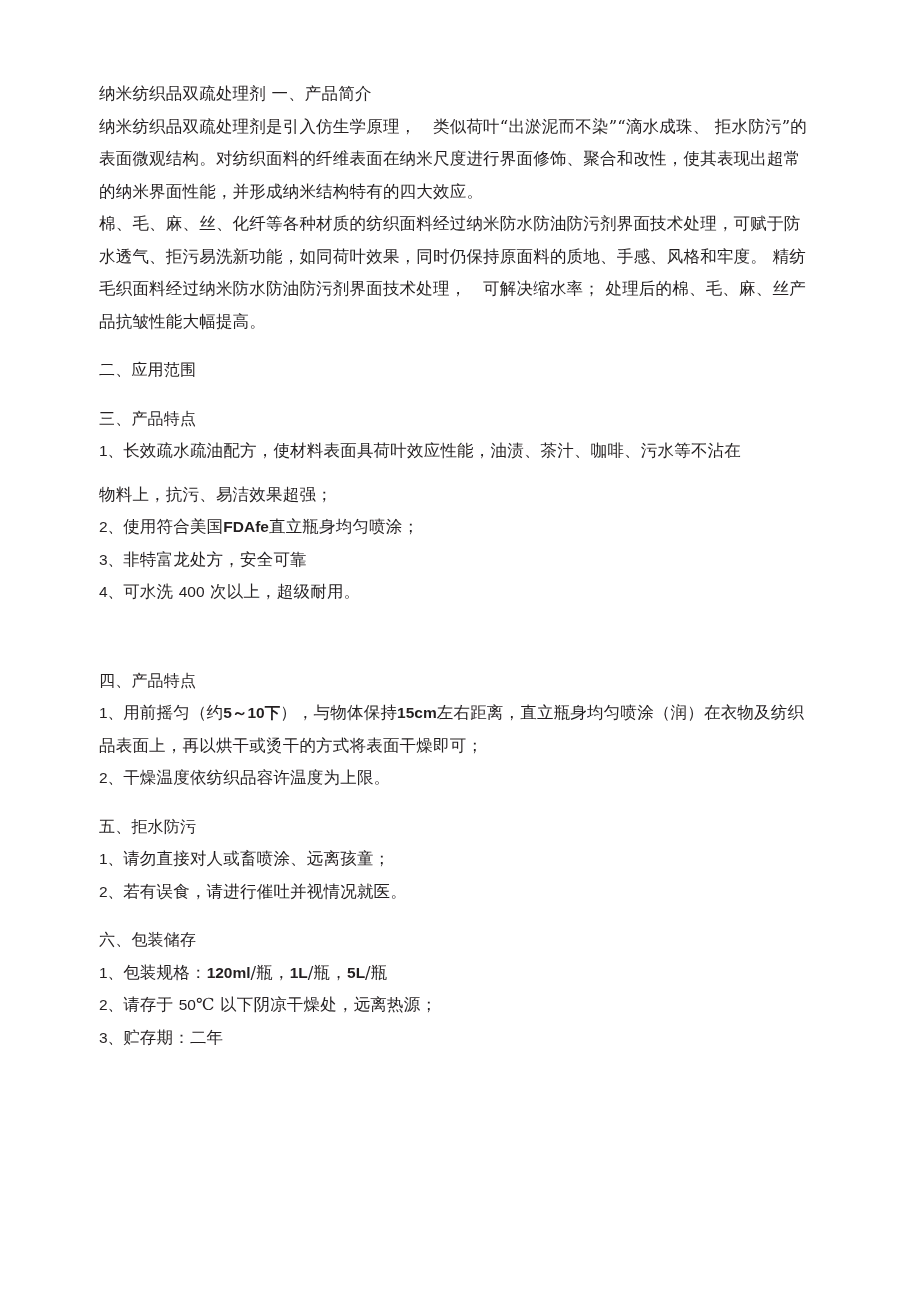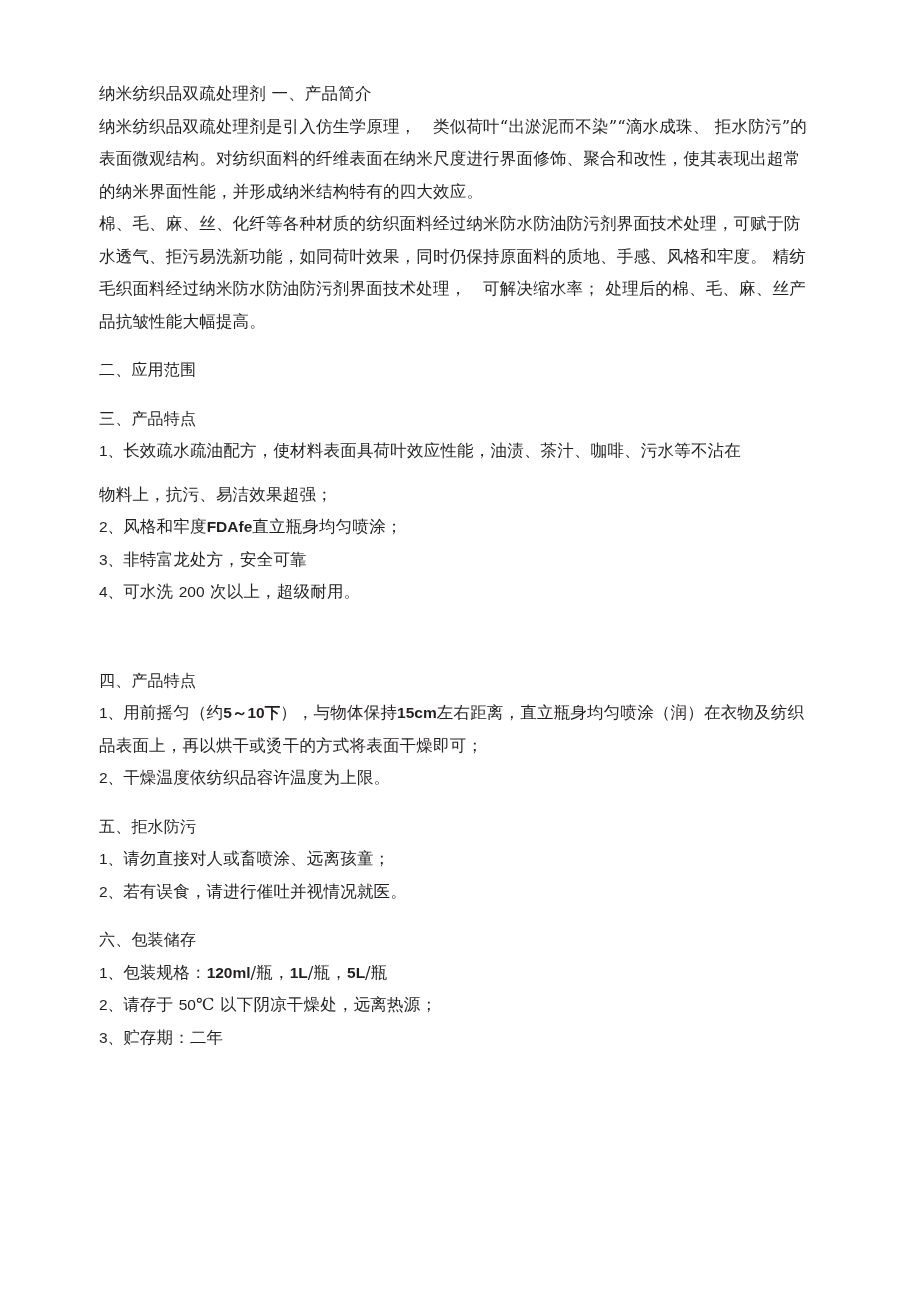--- a/index.html
+++ b/index.html
@@ -91,25 +91,25 @@
     <div class="gap-section"></div>
 
     <div class="heading">三、产品特点</div>
 
     <div class="line para"><span class="num">1、</span><span>长效疏水疏油配方，使材料表面具荷叶效应性能，油渍、茶汁、咖啡、污水等不沾在</span></div>
 
     <div class="gap-inner"></div>
 
     <div class="line para">物料上，抗污、易洁效果超强；</div>
 
-    <div class="line para"><span class="num">2、</span><span>风格和牢度</span><span class="em-num">FDAfe</span><span>直立瓶身均匀喷涂；</span></div>
+    <div class="line para"><span class="num">2、</span><span>使用符合美国</span><span class="em-num">FDAfe</span><span>直立瓶身均匀喷涂；</span></div>
 
     <div class="line para"><span class="num">3、</span><span>非特富龙处方，安全可靠</span><span class="em-num"></span><span></span></div>
 
-    <div class="line para"><span class="num">4、</span><span>可水洗 </span><span class="num">200</span><span> 次以上，超级耐用。</span></div>
+    <div class="line para"><span class="num">4、</span><span>可水洗 </span><span class="num">400</span><span> 次以上，超级耐用。</span></div>
 
     <div class="gap-section-big"></div>
 
     <div class="heading">四、产品特点</div>
 
     <div class="line para"><span class="num">1、</span><span>用前摇匀（约</span><span class="em-num">5～10下</span><span>），与物体保持</span><span class="em-num">15cm</span><span>左右距离，直立瓶身均匀喷涂（润）在衣物及纺织品表面上，再以烘干或烫干的方式将表面干燥即可；</span></div>
 
     <div class="line para"><span class="num">2、</span><span>干燥温度依纺织品容许温度为上限。</span></div>
 
     <div class="gap-section"></div>

